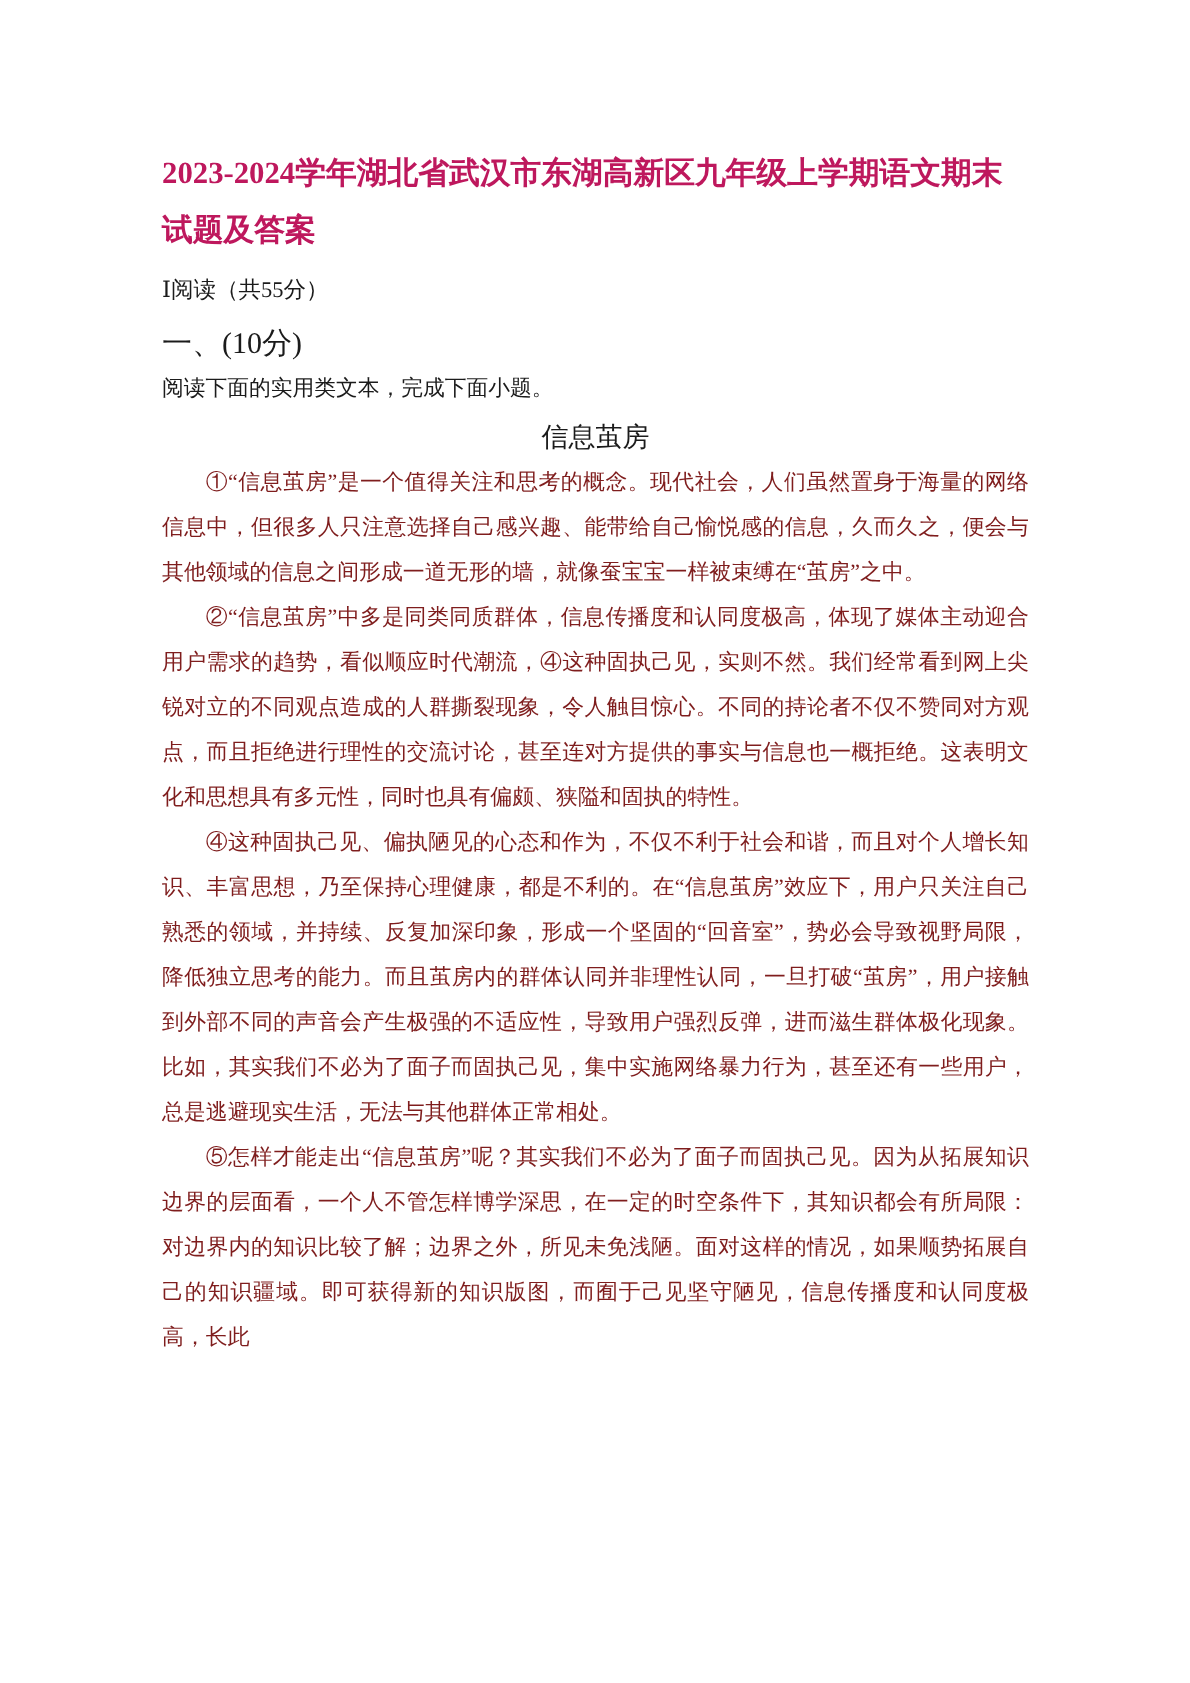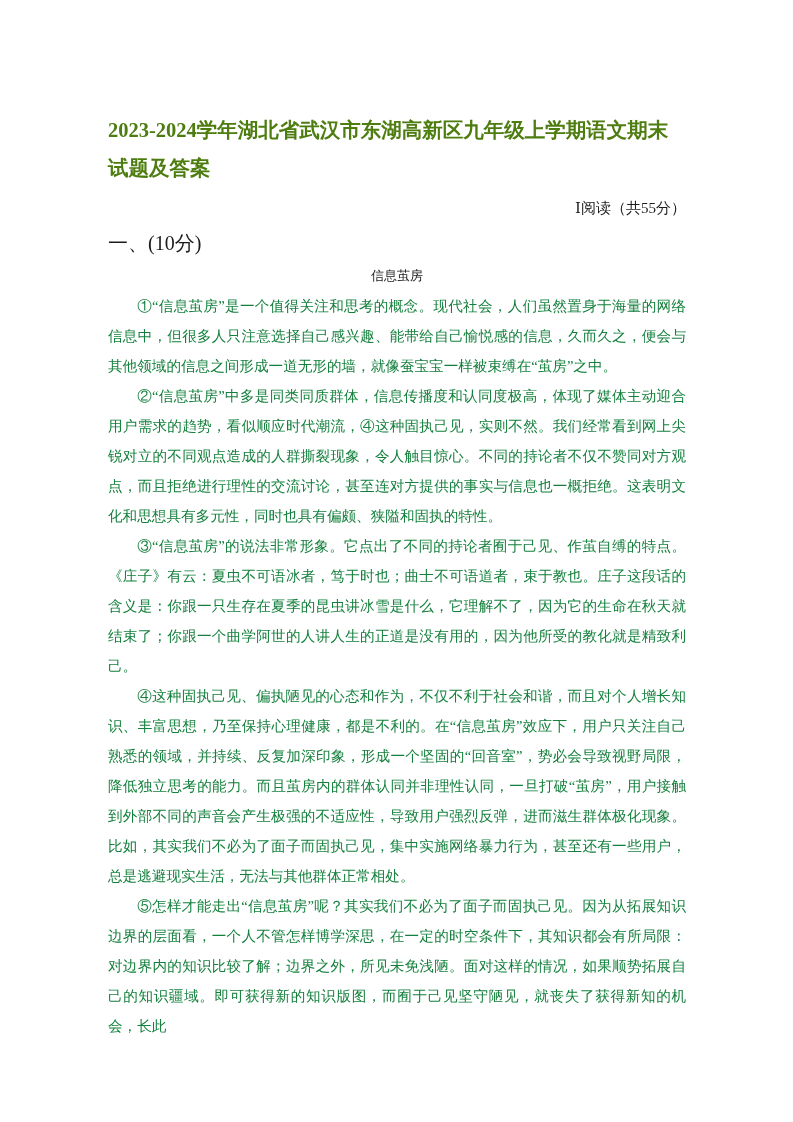--- a/index.html
+++ b/index.html
@@ -31,27 +31,27 @@
     width: 578px;
   }
 
   
   .doc-title {
     font-size: 20.5px;
     font-weight: bold;
     line-height: 38px;
     letter-spacing: 0px;
     text-align: left;
-    margin: 15px 0 6px 0;
-    color: #4d7c0f;
+    margin: 1px 0 6px 0;
+    color: #be185d;
   }
 
   
   .section-heading {
-    text-align: right;
+    text-align: left;
     font-size: 15px;
     line-height: 31px;
     margin: 4px 0 4px 0;
     color: #1b1b1b;
   }
 
   
   .sub-heading {
     font-size: 20px;
     line-height: 30px;
@@ -62,60 +62,60 @@
   .instruction {
     font-size: 14.5px;
     line-height: 30px;
     margin: 0;
     text-align: left;
   }
 
   
   .article-title {
     text-align: center;
-    font-size: 13px;
+    font-size: 18px;
     line-height: 31px;
     margin: 2px 0 0 0;
   }
 
   
   .para {
     font-size: 14.6px;
     line-height: 30px;
     margin: 0;
     text-align: justify;
     text-justify: inter-character;
     text-indent: 2em;
     word-break: break-all;
-    color: #15803d;
+    color: #7f1d1d;
     font-family: Liberation Serif, serif;
   }
   .para.last-clip {
     
   }
 </style>
 </head>
 <body>
 
 <div class="page">
   <div class="content">
 
     <h1 class="doc-title">2023-2024学年湖北省武汉市东湖高新区九年级上学期语文期末试题及答案</h1>
 
     <div class="section-heading">Ⅰ阅读（共55分）</div>
 
     <div class="sub-heading">一、(10分)</div>
 
+    <div class="instruction">阅读下面的实用类文本，完成下面小题。</div>
 
     <div class="article-title">信息茧房</div>
 
     <p class="para">①“信息茧房”是一个值得关注和思考的概念。现代社会，人们虽然置身于海量的网络信息中，但很多人只注意选择自己感兴趣、能带给自己愉悦感的信息，久而久之，便会与其他领域的信息之间形成一道无形的墙，就像蚕宝宝一样被束缚在“茧房”之中。</p>
 
     <p class="para">②“信息茧房”中多是同类同质群体，信息传播度和认同度极高，体现了媒体主动迎合用户需求的趋势，看似顺应时代潮流，④这种固执己见，实则不然。我们经常看到网上尖锐对立的不同观点造成的人群撕裂现象，令人触目惊心。不同的持论者不仅不赞同对方观点，而且拒绝进行理性的交流讨论，甚至连对方提供的事实与信息也一概拒绝。这表明文化和思想具有多元性，同时也具有偏颇、狭隘和固执的特性。</p>
 
-    <p class="para">③“信息茧房”的说法非常形象。它点出了不同的持论者囿于己见、作茧自缚的特点。《庄子》有云：夏虫不可语冰者，笃于时也；曲士不可语道者，束于教也。庄子这段话的含义是：你跟一只生存在夏季的昆虫讲冰雪是什么，它理解不了，因为它的生命在秋天就结束了；你跟一个曲学阿世的人讲人生的正道是没有用的，因为他所受的教化就是精致利己。</p>
 
     <p class="para">④这种固执己见、偏执陋见的心态和作为，不仅不利于社会和谐，而且对个人增长知识、丰富思想，乃至保持心理健康，都是不利的。在“信息茧房”效应下，用户只关注自己熟悉的领域，并持续、反复加深印象，形成一个坚固的“回音室”，势必会导致视野局限，降低独立思考的能力。而且茧房内的群体认同并非理性认同，一旦打破“茧房”，用户接触到外部不同的声音会产生极强的不适应性，导致用户强烈反弹，进而滋生群体极化现象。比如，其实我们不必为了面子而固执己见，集中实施网络暴力行为，甚至还有一些用户，总是逃避现实生活，无法与其他群体正常相处。</p>
 
-    <p class="para last-clip">⑤怎样才能走出“信息茧房”呢？其实我们不必为了面子而固执己见。因为从拓展知识边界的层面看，一个人不管怎样博学深思，在一定的时空条件下，其知识都会有所局限：对边界内的知识比较了解；边界之外，所见未免浅陋。面对这样的情况，如果顺势拓展自己的知识疆域。即可获得新的知识版图，而囿于己见坚守陋见，就丧失了获得新知的机会，长此</p>
+    <p class="para last-clip">⑤怎样才能走出“信息茧房”呢？其实我们不必为了面子而固执己见。因为从拓展知识边界的层面看，一个人不管怎样博学深思，在一定的时空条件下，其知识都会有所局限：对边界内的知识比较了解；边界之外，所见未免浅陋。面对这样的情况，如果顺势拓展自己的知识疆域。即可获得新的知识版图，而囿于己见坚守陋见，信息传播度和认同度极高，长此</p>
 
   </div>
 </div>
 
 </body></html>

